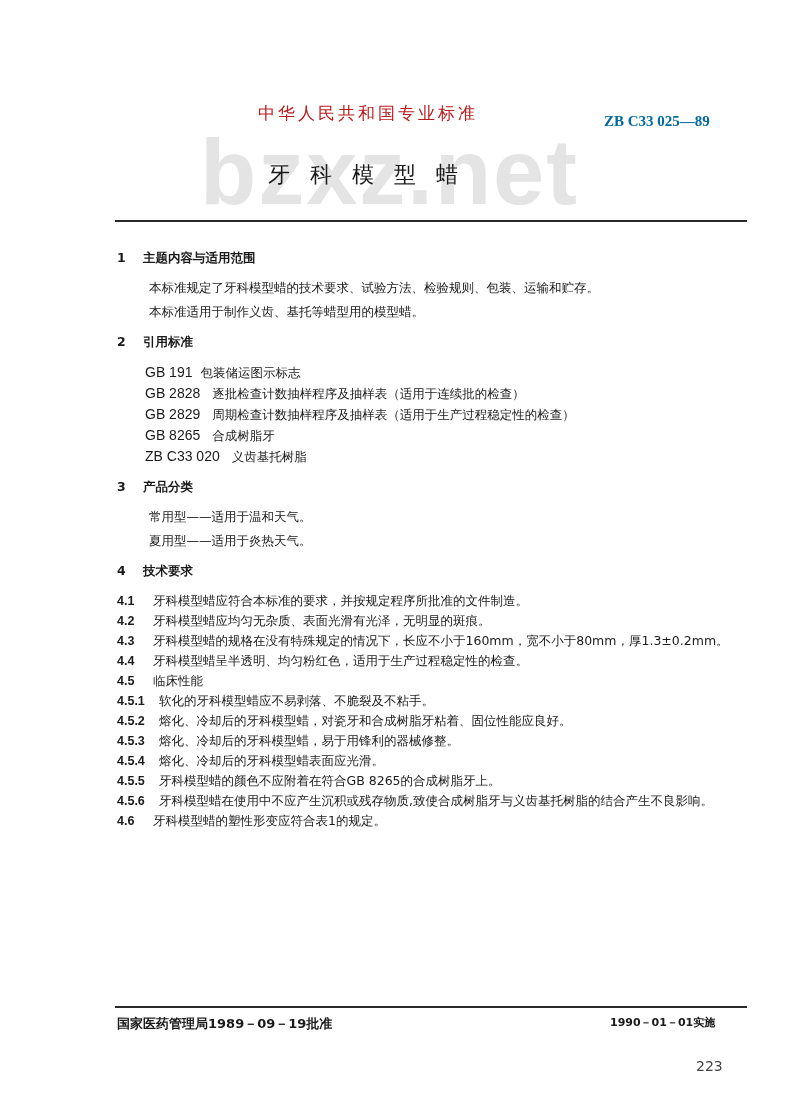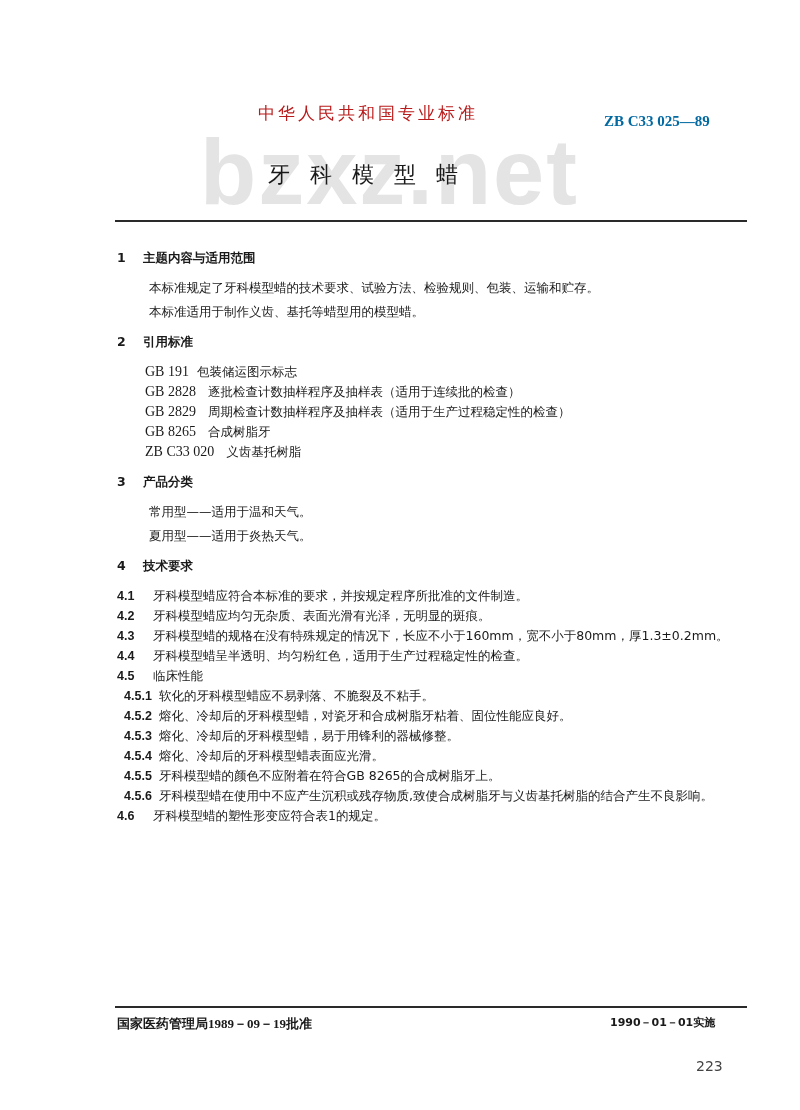--- a/index.html
+++ b/index.html
@@ -84,40 +84,39 @@
       height: 20px;
     }
     .sec-head .num { display: inline-block; width: 26px; }
     .para {
       padding-left: 28px;
       margin: 4px;
     }
     .block { margin-top: 10px; margin-bottom: 10px; }
     .ref-line { padding-left: 28px; white-space: nowrap; }
     .ref-code {
-      font-family: Liberation Serif, serif;
+      font-family: Liberation Sans, sans-serif;
       font-size: 14px;
     }
     .clause { margin: 0; }
     .clause .cnum {
       font-weight: bold;
       display: inline-block;
       min-width: 36px;
       font-family: "Liberation Sans", "DejaVu Sans", sans-serif;
     }
-    .clause .cnum.wide { min-width: 42px; text-align: center; }
+    .clause .cnum.wide { min-width: 42px; }
 
     .footer-left {
       left: 117px;
       top: 1015px;
       font-size: 13px;
       font-weight: bold;
       z-index: 2;
       white-space: nowrap;
-      font-family: Liberation Serif, serif;
     }
     .footer-right {
       left: 610px;
       top: 1015px;
       font-size: 11px;
       font-weight: bold;
       z-index: 2;
       white-space: nowrap;
     }
     .page-num {

